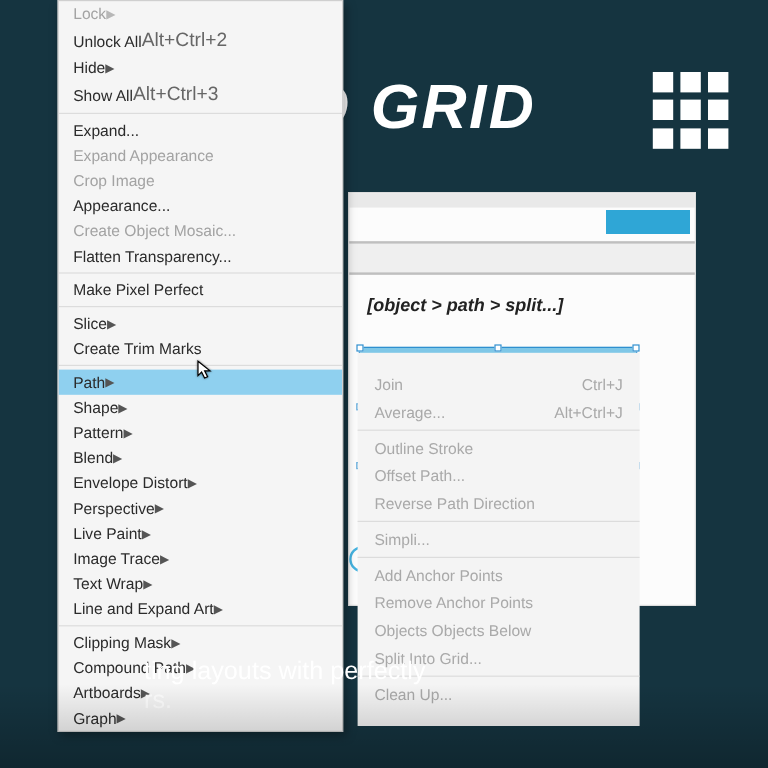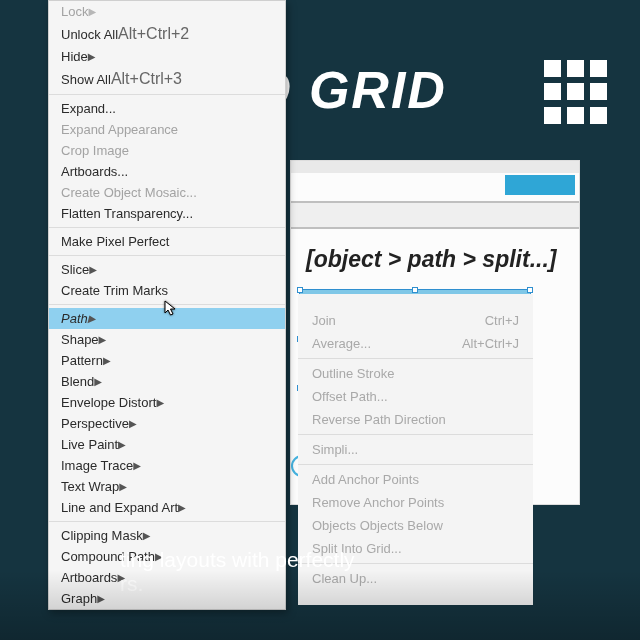--- a/index.html
+++ b/index.html
@@ -6,35 +6,35 @@
   html,body{width:640px;height:640px;overflow:hidden;}
   body{background:#153440;font-family:"Segoe UI",Arial,sans-serif;position:relative;}
   .title{position:absolute;left:250px;top:60px;color:#fff;font-size:52px;font-weight:800;font-style:italic;letter-spacing:2px;}
   .grid-icon{position:absolute;right:32px;top:60px;width:64px;height:64px;display:flex;flex-wrap:wrap;gap:6px;}
   .grid-icon span{width:17px;height:17px;background:#fff;}
   .caption{position:absolute;left:120px;top:548px;color:#fff;font-size:21px;font-weight:400;}
   .canvas{position:absolute;left:290px;top:160px;width:290px;height:345px;background:#fcfcfc;border:1px solid #ddd;}
   .topbar{height:12px;background:#e9e9e9;}
   .bluechip{position:absolute;right:4px;top:14px;width:70px;height:20px;background:#2fa6d6;}
   .hdr{position:absolute;top:40px;left:0;width:100%;height:28px;background:#efefef;border-top:2px solid #bfbfbf;border-bottom:2px solid #bfbfbf;}
-  .breadcrumb{position:absolute;left:15px;top:85px;font-style:italic;font-weight:600;font-size:23px;color:#222;}
+  .breadcrumb{position:absolute;left:15px;top:85px;font-style:italic;font-weight:600;font-size:15px;color:#222;}
   .selrect{position:absolute;left:8px;top:128px;width:232px;height:100px;background:rgba(60,170,220,.65);border:1.5px solid #2f8fcf;}
   .selrect .hnd{position:absolute;width:6px;height:6px;background:#fff;border:1px solid #2f8fcf;}
   .h-tl{left:-3px;top:-3px}.h-tr{right:-3px;top:-3px}.h-bl{left:-3px;bottom:-3px}.h-br{right:-3px;bottom:-3px}
   .h-t{left:50%;top:-3px;margin-left:-3px}.h-b{left:50%;bottom:-3px;margin-left:-3px}
   .h-l{left:-3px;top:50%;margin-top:-3px}.h-r{right:-3px;top:50%;margin-top:-3px}
   .pill{position:absolute;left:0px;top:294px;width:70px;height:22px;border:2px solid #45b3e0;border-radius:14px;}
 
   .submenu{position:absolute;left:298px;top:294px;width:235px;background:#f4f4f4;padding:15px 0;font-size:13px;}
   .submenu .row{display:flex;justify-content:space-between;color:#a9a9a9;padding:4px 14px;}
   .submenu .sep{height:1px;background:#dcdcdc;margin:3px 0;}
 
   .menu{position:absolute;left:48px;top:0;width:238px;background:#f5f5f5;border:1px solid #cfcfcf;box-shadow:2px 3px 8px rgba(0,0,0,.35);font-size:13px;color:#2b2b2b;}
   .menu .row{display:flex;align-items:center;padding:3px 12px;cursor:default;position:relative;}
-  .menu .row.sel{background:#8fd0ef;font-style:italic;}
+  .menu .row.sel{background:#8fd0ef;}
   .menu .row.dis{color:#a3a3a3;}
   .menu .sc{color:#666;font-size:16px;}
   .menu .sep{height:1px;background:#dcdcdc;margin:3px 0;}
   .chev{font-size:10px;color:#555;}
   .row.dis .chev,.row.dis .sc{color:#b7b7b7;}
   .cursor{position:absolute;left:164px;top:300px;pointer-events:none;}
   .cursor svg{width:16px;height:16px;filter:drop-shadow(0 0 1px rgba(0,0,0,.6));}
   .fade{position:absolute;left:0;bottom:0;width:100%;height:70px;background:linear-gradient(transparent,rgba(0,0,0,.25));}
 </style>
 </head>
@@ -134,21 +134,21 @@
     <div class="row">
       <span>Expand...</span>
     </div>
     <div class="row dis">
       <span>Expand Appearance</span>
     </div>
     <div class="row dis">
       <span>Crop Image</span>
     </div>
     <div class="row">
-      <span>Artboards...</span>
+      <span>Appearance...</span>
     </div>
     <div class="row dis">
       <span>Create Object Mosaic...</span>
     </div>
     <div class="row">
       <span>Flatten Transparency...</span>
     </div>
     <div class="sep"></div>
     <div class="row">
       <span>Make Pixel Perfect</span>

